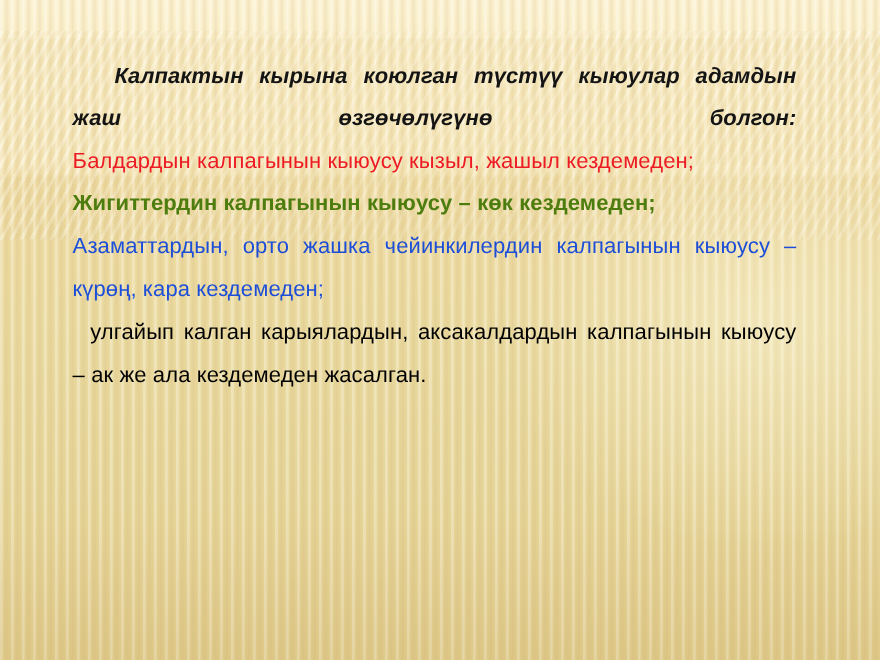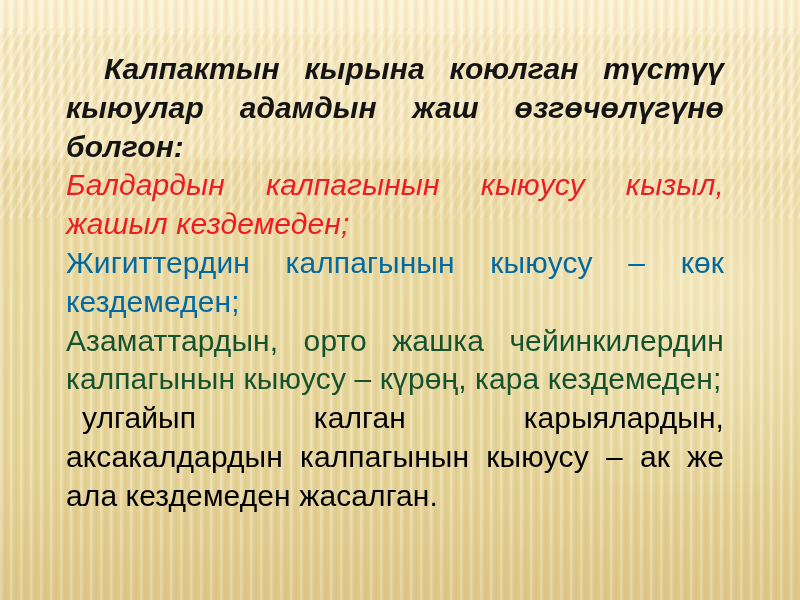--- a/index.html
+++ b/index.html
@@ -98,41 +98,41 @@
     position: absolute;
     left: 66px;
     top: 50px;
     width: 658px;
   }
 
   .para {
     margin: 0 0 0 0;
     text-align: justify;
     text-justify: inter-word;
-    font-size: 30px;
+    font-size: 20px;
     line-height: 38.8px;
     letter-spacing: 0.1px;
   }
   
   .para.stretch {
     text-align-last: justify;
   }
   .para.last-left {
     text-align-last: left;
   }
 
   .p-heading {
     font-weight: bold;
     font-style: italic;
     color: #141414;
     text-indent: 38px;
   }
-  .p-red    { color: #ED1B23; font-style: italic; }
-  .p-blue   { color: #0369a1; }
-  .p-black  { color: #14532d; }
+  .p-red    { color: #ED1B23; }
+  .p-blue   { color: #4d7c0f; font-weight: bold; }
+  .p-black  { color: #1d4ed8; }
   .p-white  { color: #000000; text-indent: 16px; }
 </style>
 </head>
 <body>
 
 <div id="slide">
 
   <div class="bg-base"></div>
   <div class="bg-diag"></div>
   <div class="bg-stripes"></div>

